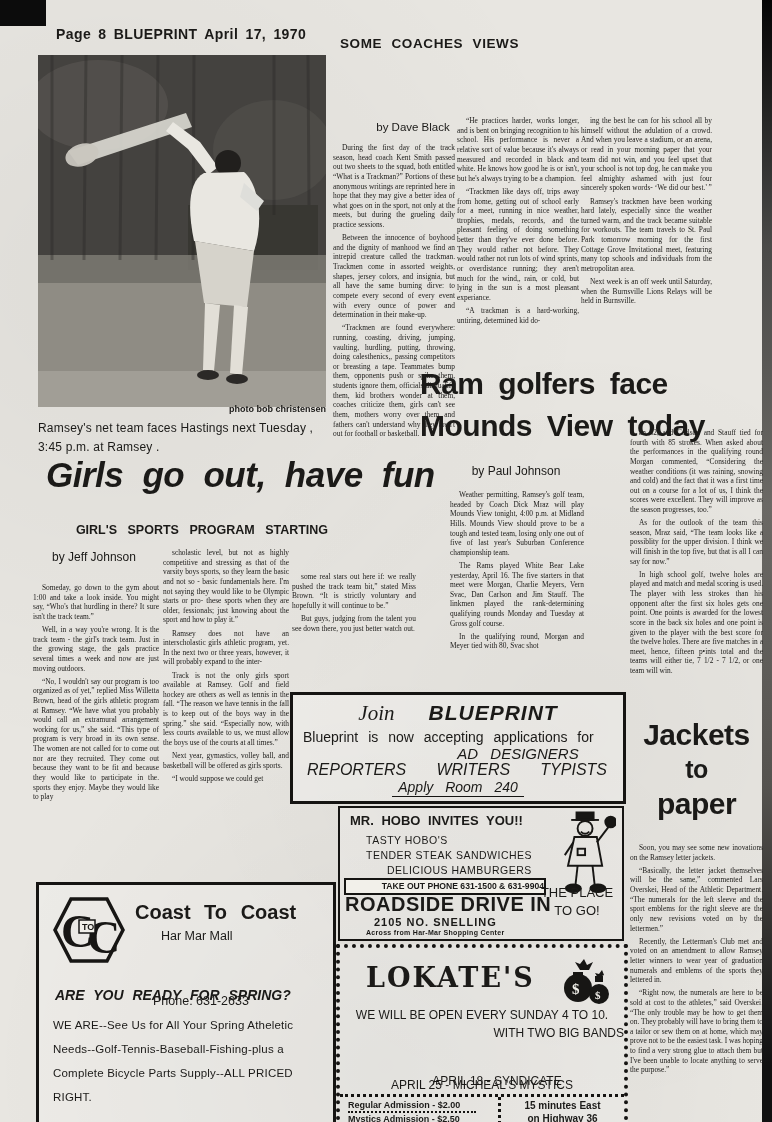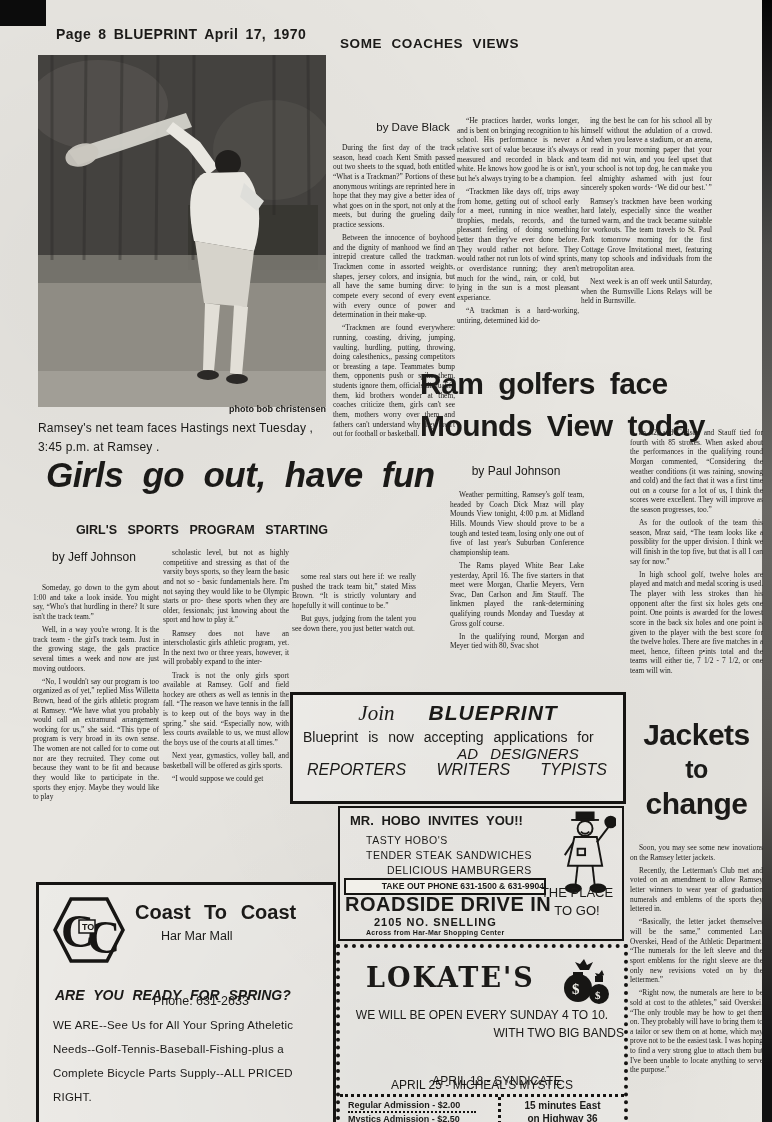--- a/index.html
+++ b/index.html
@@ -192,41 +192,42 @@
     <p>“I would suppose we could get</p>
   </div>
   <div class="abs col gr-col3">
     <p>some real stars out here if: we really pushed the track team bit,” stated Miss Brown. “It is strictly voluntary and hopefully it will continue to be.”</p>
     <p>But guys, judging from the talent you see down there, you just better watch out.</p>
   </div>
 
   <div class="abs jackets-head">
     <div>Jackets</div>
     <div class="small">to</div>
-    <div>change</div>
+    <div>paper</div>
   </div>
   <div class="abs col j-col">
     <p>Soon, you may see some new inovations on the Ramsey letter jackets.</p>
+    <p>“Basically, the letter jacket themselves will be the same,” commented Lars Overskei, Head of the Athletic Department. “The numerals for the left sleeve and the sport emblems for the right sleeve are the only new revisions voted on by the lettermen.”</p>
     <p>Recently, the Letterman's Club met and voted on an amendment to allow Ramsey letter winners to wear year of graduation numerals and emblems of the sports they lettered in.</p>
-    <p>“Basically, the letter jacket themselves will be the same,” commented Lars Overskei, Head of the Athletic Department. “The numerals for the left sleeve and the sport emblems for the right sleeve are the only new revisions voted on by the lettermen.”</p>
     <p>“Right now, the numerals are here to be sold at cost to the athletes,” said Overskei. “The only trouble may be how to get them on. They probably will have to bring them to a tailor or sew them on at home, which may prove not to be the easiest task. I was hoping to find a very strong glue to attach them but I've been unable to locate anything to serve the purpose.”</p>
   </div>
 
   <div class="abs join-ad">
     <div class="join-row1">
       <span class="join-word">Join</span>
       <span class="join-name">BLUEPRINT</span>
     </div>
     <div class="join-line">Blueprint is now  accepting applications  for</div>
     <div class="join-roles1">AD  DESIGNERS</div>
     <div class="join-roles2">
       <span>REPORTERS</span>
       <span>WRITERS</span>
       <span>TYPISTS</span>
     </div>
+    <div class="join-apply"><span>Apply  Room  240</span></div>
   </div>
 
   <div class="abs hobo-ad">
     <div class="hobo-title">MR. HOBO  INVITES  YOU!!</div>
     <div class="hobo-l1">TASTY HOBO'S</div>
     <div class="hobo-l2">TENDER STEAK SANDWICHES</div>
     <div class="hobo-l3">DELICIOUS HAMBURGERS</div>
     <div class="hobo-art">
       <svg width="64" height="86" viewBox="0 0 60 80">
         <g stroke="#171614" stroke-width="1.8" fill="none">

